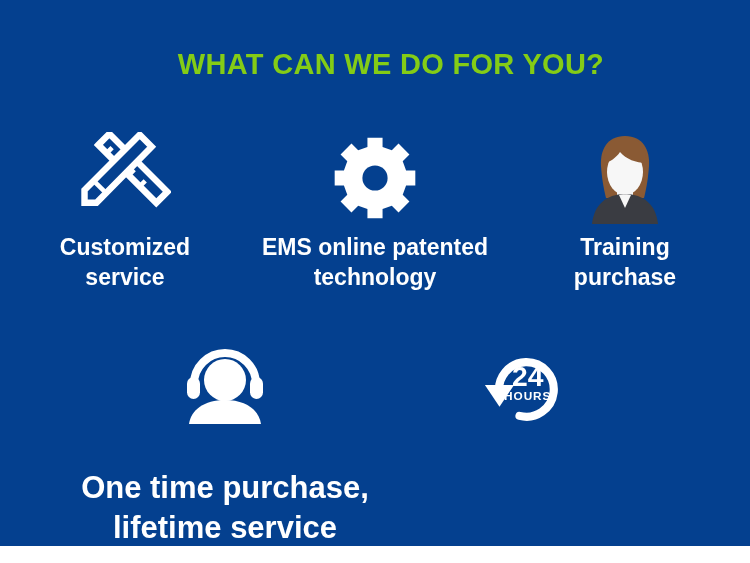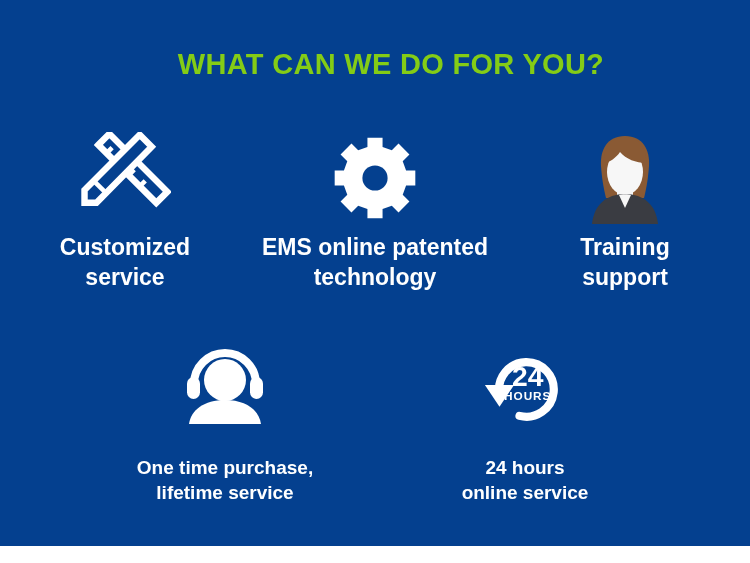--- a/index.html
+++ b/index.html
@@ -89,22 +89,22 @@
     font-size: 23px;
     line-height: 1.30;
     text-align: center;
     font-family: "Liberation Sans", sans-serif;
     white-space: pre-line;
     padding: 0 4px;
     box-sizing: border-box;
   }
 
   #features-row-2 .feature-label {
-    font-size: 19px;
-    margin-top: 2px;
+    font-size: 31px;
+    margin-top: 14px;
   }
 </style>
 </head>
 <body>
 
 <div id="banner">
 
   <div id="headline">WHAT CAN WE DO FOR YOU?</div>
 
   <div id="features-row-1">
@@ -152,21 +152,21 @@
           <path fill="#8a5a34" d="M39 5 C24 5 17 17 18 31 C24 30 30 26 34 20 C40 27 50 31 60 31 C61 17 54 5 39 5 Z"></path>
 
           <path fill="#f7f7f7" d="M31 56 L47 56 L47 70 L31 70 Z"></path>
 
           <path fill="#3a3c42" d="M39 62 C20 62 8 73 6 92 L72 92 C70 73 58 62 39 62 Z"></path>
 
           <path fill="#f7f7f7" d="M33 63 L39 76 L45 63 C43 62 35 62 33 63 Z"></path>
         </svg>
       </div>
       <div class="feature-label">Training
-support</div>
+purchase</div>
     </div>
 
   </div>
 
   <div id="features-row-2">
 
     <div class="feature">
       <div class="feature-icon">
         <svg width="82" height="80" viewBox="0 0 82 80" aria-hidden="true">
 
@@ -191,21 +191,19 @@
 
           <path d="M22 56 A30 30 0 1 1 44 80" fill="none" stroke="#ffffff" stroke-width="9" stroke-linecap="round"></path>
 
           <path d="M6 46 L38 46 L22 70 Z" fill="#ffffff"></path>
 
           <text x="53" y="47" font-family="Liberation Sans, sans-serif" font-size="31" font-weight="bold" fill="#ffffff" text-anchor="middle">24</text>
 
           <text x="53" y="63" font-family="Liberation Sans, sans-serif" font-size="13" font-weight="bold" fill="#ffffff" letter-spacing="1" text-anchor="middle">HOURS</text>
         </svg>
       </div>
-      <div class="feature-label">24 hours
-online service</div>
     </div>
 
   </div>
 
 </div>
 
 <div id="bottom-strip"></div>
 
 </body></html>

